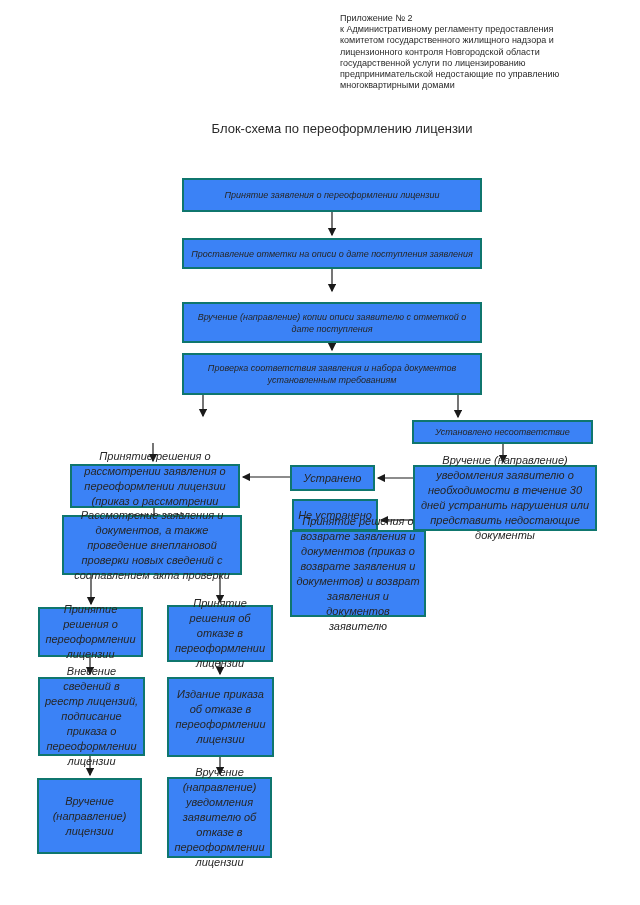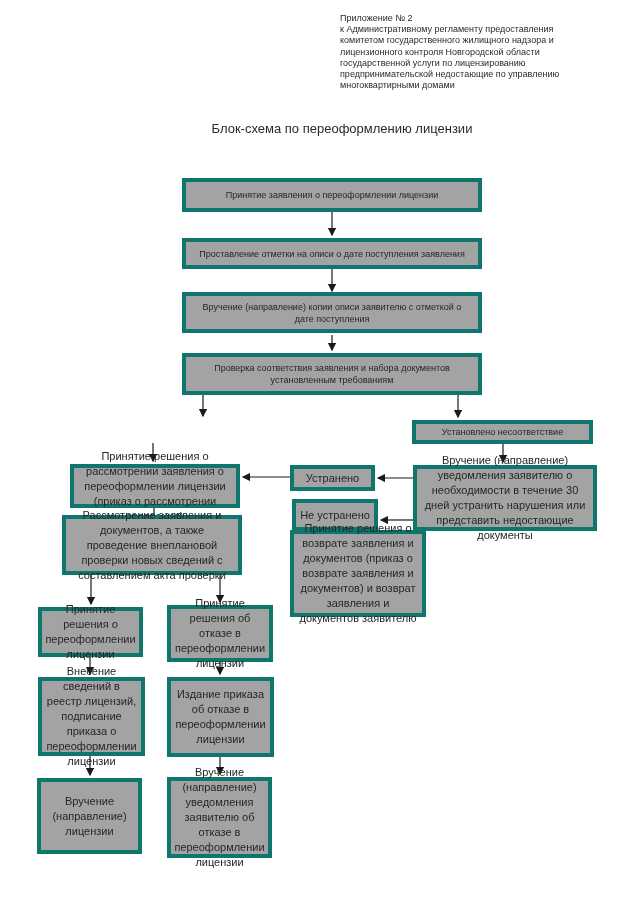--- a/index.html
+++ b/index.html
@@ -11,24 +11,24 @@
   .page{position:absolute;inset:0;width:640px;height:905px;overflow:hidden;padding-left:14px;}
   .header-block{
     position:absolute;left:340px;top:13px;width:292px;
     font-size:9px;line-height:11.2px;color:#2a2a2a;
   }
   .doc-title{
     position:absolute;left:150px;top:121px;width:384px;
     text-align:center;font-size:13px;color:#2a2a2a;
   }
   .flow-node{
-    position:absolute;border:4px solid #0f766e;background:#a3a3a3;
+    position:absolute;border:2px solid #0f766e;background:#3b82f6;
     display:flex;align-items:center;justify-content:center;
     text-align:center;font-size:9px;line-height:12px;color:#262626;
-    box-sizing:border-box;padding:2px 6px;
+    box-sizing:border-box;padding:2px 6px;font-style:italic;
   }
   .flow-node.small{font-size:11px;line-height:15px;padding:2px 4px;}
   svg.connectors{position:absolute;left:0;top:0;pointer-events:none;}
 </style>
 </head>
 <body>
 
 <div class="page">
 
   <div class="header-block">
@@ -67,21 +67,21 @@
       <line x1="90" y1="756" x2="90" y2="775" marker-end="url(#arr)"></line>
       <line x1="220" y1="662" x2="220" y2="674" marker-end="url(#arr)"></line>
       <line x1="220" y1="757" x2="220" y2="774" marker-end="url(#arr)"></line>
     </g>
   </svg>
 
   <div class="flow-node" style="left:182px;top:178px;width:300px;height:34px;">Принятие заявления о переоформлении лицензии</div>
 
   <div class="flow-node" style="left:182px;top:238px;width:300px;height:31px;">Проставление отметки на описи о дате поступления заявления</div>
 
-  <div class="flow-node" style="left:182px;top:292px;width:300px;height:41px;">Вручение (направление) копии описи заявителю с отметкой о дате поступления</div>
+  <div class="flow-node" style="left:182px;top:302px;width:300px;height:41px;">Вручение (направление) копии описи заявителю с отметкой о дате поступления</div>
 
   <div class="flow-node" style="left:182px;top:353px;width:300px;height:42px;">Проверка соответствия заявления и набора документов установленным требованиям</div>
 
 
   <div class="flow-node" style="left:412px;top:420px;width:181px;height:24px;">Установлено несоответствие</div>
 
   <div class="flow-node small" style="left:70px;top:464px;width:170px;height:44px;">Принятие решения о рассмотрении заявления о переоформлении лицензии (приказ о рассмотрении заявления)</div>
 
   <div class="flow-node small" style="left:62px;top:515px;width:180px;height:60px;">Рассмотрение заявления и документов, а также проведение внеплановой проверки новых сведений с составлением акта проверки</div>
 

